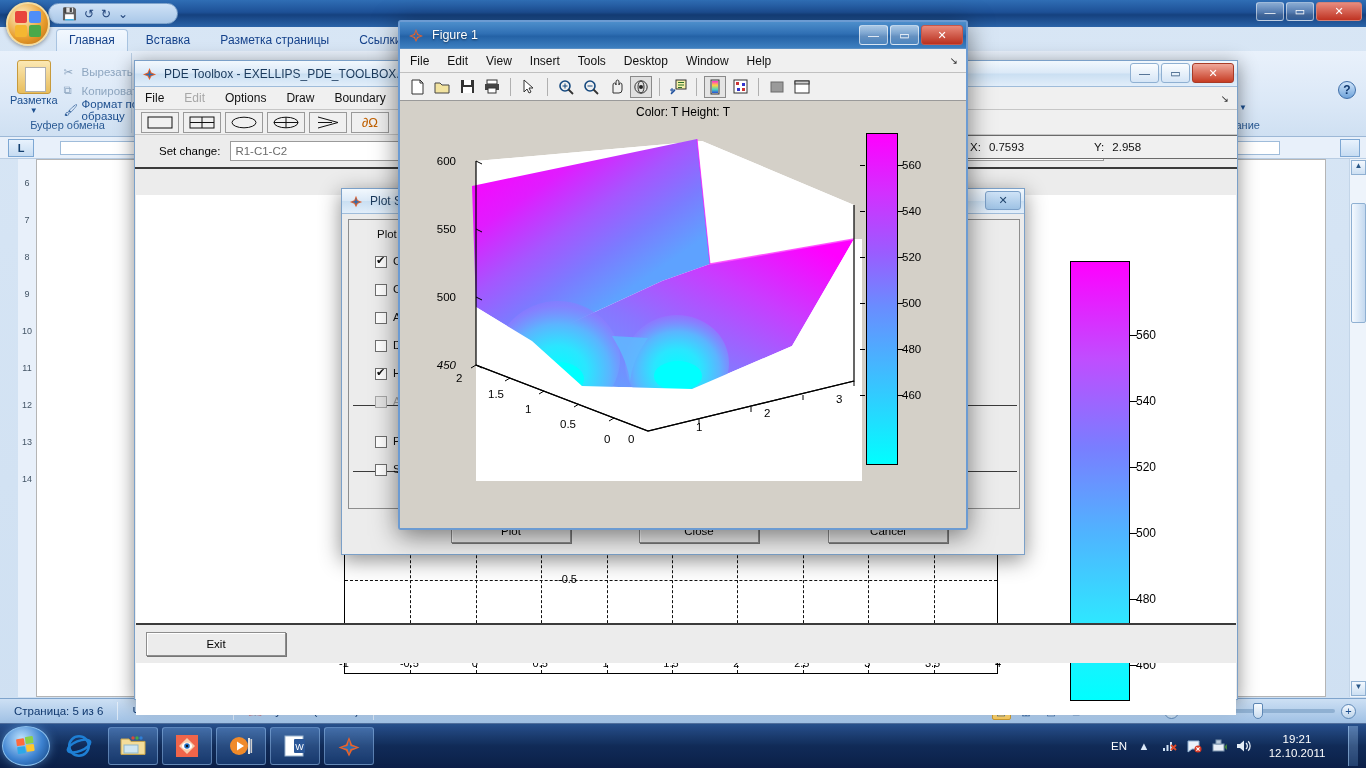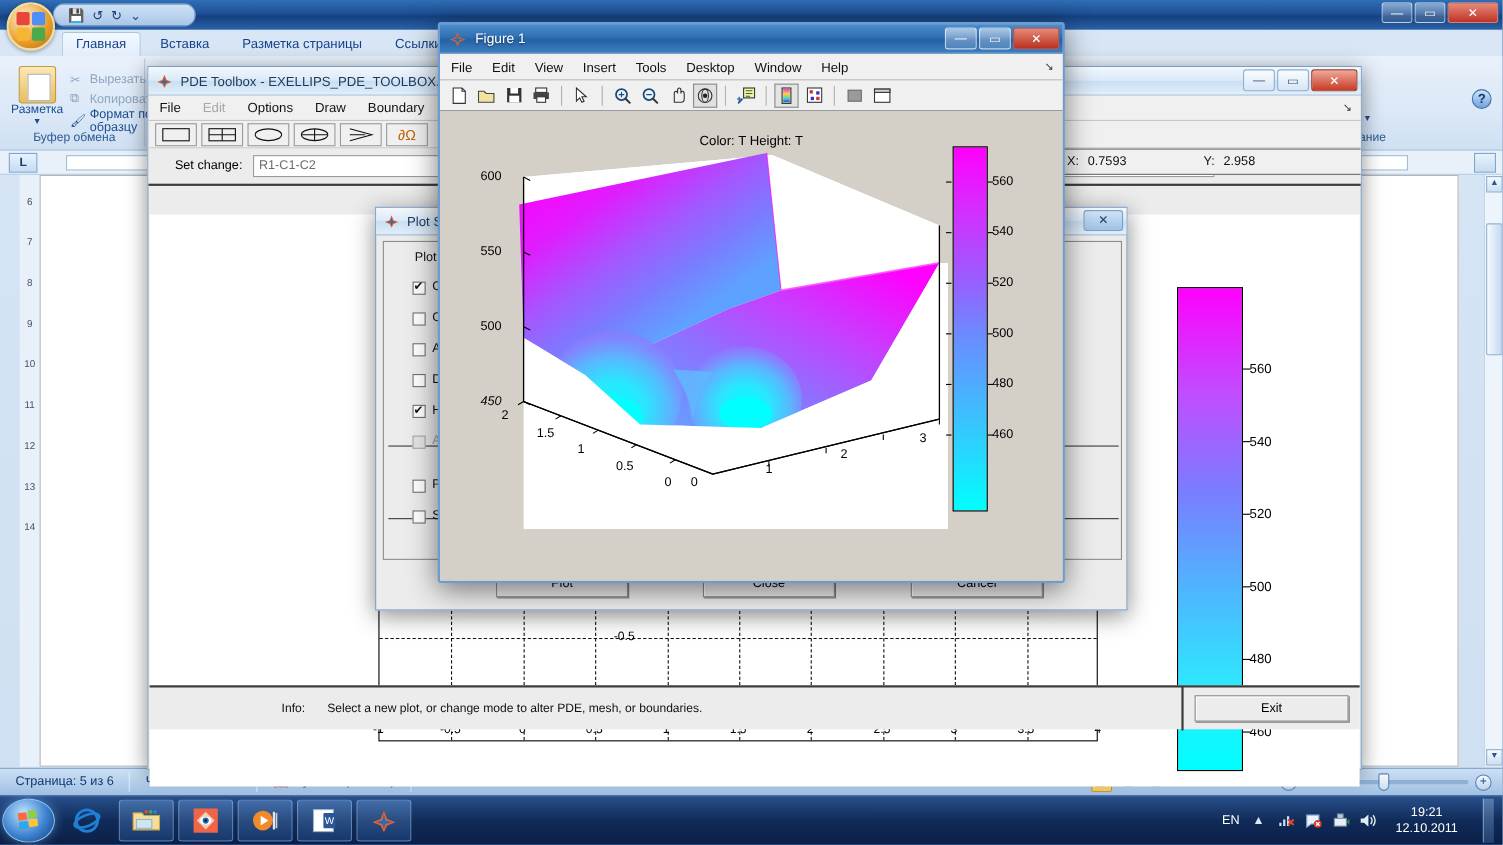--- a/index.html
+++ b/index.html
@@ -242,21 +242,21 @@
     display:flex; align-items:center; padding-left:6px; gap:3px; }
   .ftb { width:22px; height:22px; display:flex; align-items:center;
     justify-content:center; border:1px solid transparent; }
   .ftb.pressed { border:1px solid #8a8a8a; background:#e0e0e0; }
   .ftb.active-cb { border:1px solid #8a8a8a; background:#e4e4e4; }
   .tsep { width:1px; height:18px; background:#b0b0b0; margin:0 4px; }
 
   .fig-plotarea { position:absolute; left:0; top:79px; width:566px; height:427px;
     background:#d4d0c8; }
   .fig-caption { position:absolute; left:0; top:4px; width:566px; text-align:center;
-    font-size:12px; color:#000;margin-top:16px; }
+    font-size:12px; color:#000; }
 
   .fig-axes { position:absolute; left:62px; top:30px; width:400px; height:350px; }
   .fig-ztick { position:absolute; font-size:11.5px; color:#000;
     transform:translateY(-50%); text-align:right; width:34px; }
   .fig-xytick { position:absolute; font-size:11.5px; color:#000; }
 
   .fig-cbar { position:absolute; left:466px; top:32px; width:32px; height:332px;
     border:1px solid #000;
     background:linear-gradient(180deg,#ff00ff 0%,#d230ff 18%,#9a5cff 36%,#6a8cff 52%,#45b6ff 70%,#22dcff 86%,#00ffff 100%); }
   .fig-cbt { position:absolute; left:502px; font-size:11.5px; color:#000;
@@ -532,24 +532,20 @@
     </div>
     <div class="pde-cbar-lab" style="top:140px">560</div>
     <div class="pde-cbar-lab" style="top:206px">540</div>
     <div class="pde-cbar-lab" style="top:272px">520</div>
     <div class="pde-cbar-lab" style="top:338px">500</div>
     <div class="pde-cbar-lab" style="top:404px">480</div>
     <div class="pde-cbar-lab" style="top:470px">460</div>
   </div>
 
   <div class="pde-infobar">
-    <div class="pde-infocell">
-      <span>Info:</span>
-      <span>Select a new plot, or change mode to alter PDE, mesh, or boundaries.</span>
-    </div>
     <div class="pde-exitwrap">
       <div class="pde-exit">Exit</div>
     </div>
   </div>
 </div>
 
 <div id="plotsel">
   <div class="ps-titlebar">
     <svg width="14" height="14" viewBox="0 0 16 16">
       <path d="M1 9 L6 7 L8 2 L10 7 L15 9 L10 11 L8 15 L6 11 Z" fill="#e8622a"></path>

